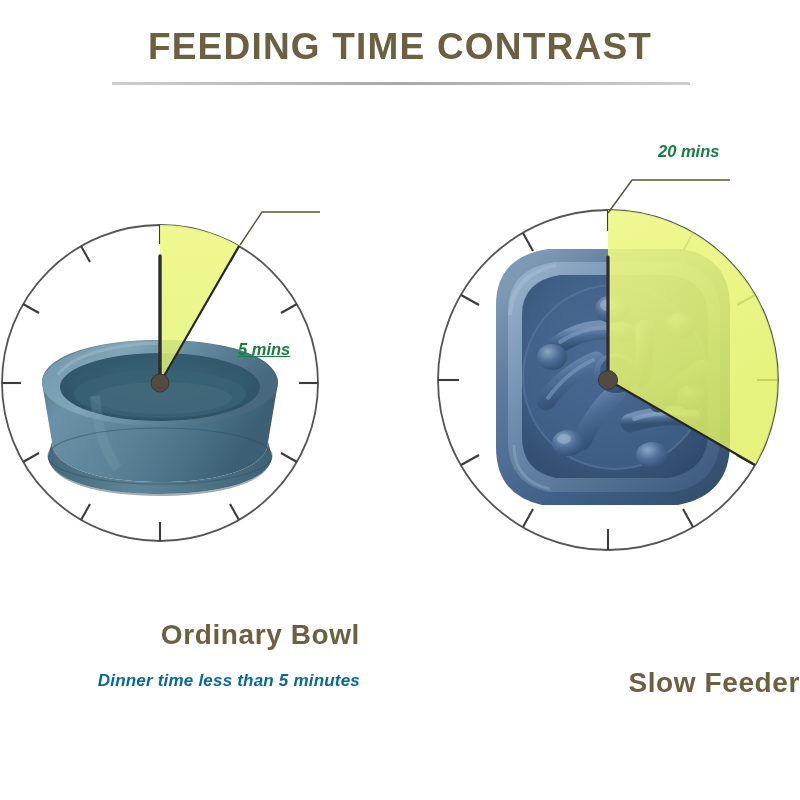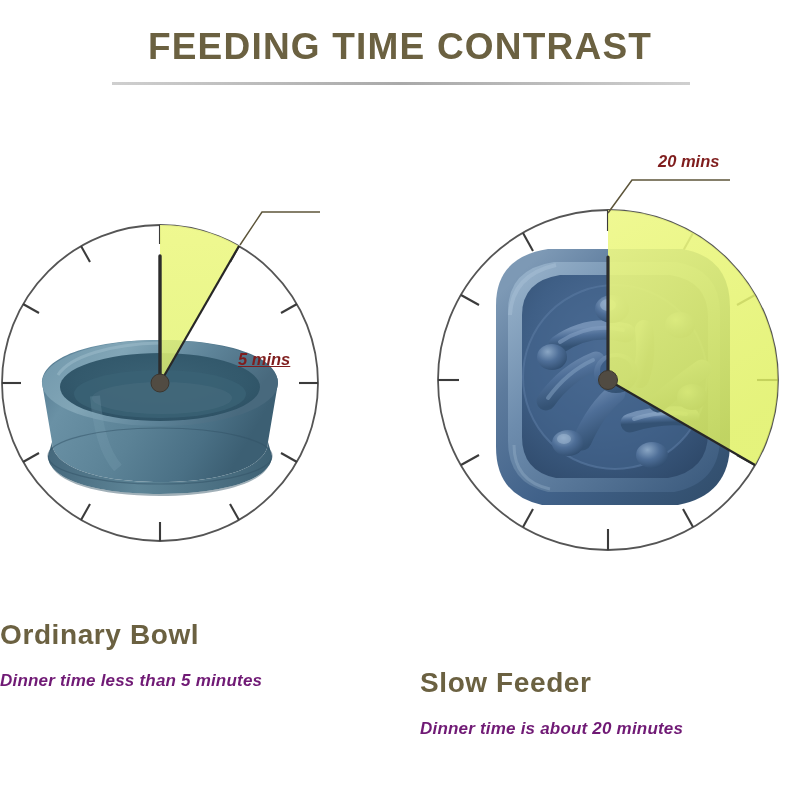--- a/index.html
+++ b/index.html
@@ -26,35 +26,34 @@
   }
 
   
   .panel{position:absolute;}
   .clock-svg{position:absolute;left:0;top:0;overflow:visible;}
 
   
   .callout{
     position:absolute;
     font-size:16.5px;font-weight:bold;font-style:italic;
-    color:#7f1d1d;white-space:nowrap;
-    font-family:"Liberation Sans",sans-serif;
-    margin-top:10px;
+    color:#15803d;white-space:nowrap;
+    font-family:"Liberation Sans",sans-serif;
   }
 
   
-  .cap-block{position:absolute;text-align:left;}
+  .cap-block{position:absolute;text-align:right;}
   .cap-title{
     font-size:28px;font-weight:bold;color:#6b6141;
     letter-spacing:.6px;line-height:1.1;
     font-family:"Liberation Sans",sans-serif;
   }
   .cap-sub{
     margin-top:20px;
-    font-size:17px;font-weight:bold;font-style:italic;color:#701a75;
+    font-size:17px;font-weight:bold;font-style:italic;color:#0369a1;
     letter-spacing:.2px;
     font-family:"Liberation Sans",sans-serif;
   }
 </style>
 </head>
 <body>
 
 <div class="page">
 
   <div class="title-wrap">
@@ -313,16 +312,15 @@
     <div class="callout" style="left:228px;top:-23px;">20 mins</div>
   </div>
 
   <div class="cap-block" style="left:0px;top:620px;width:360px;">
     <div class="cap-title">Ordinary Bowl</div>
     <div class="cap-sub">Dinner time less than 5 minutes</div>
   </div>
 
   <div class="cap-block" style="left:420px;top:620px;width:380px;margin-top:48px;">
     <div class="cap-title">Slow Feeder</div>
-    <div class="cap-sub">Dinner time is about 20 minutes</div>
   </div>
 
 </div>
 
 </body></html>

